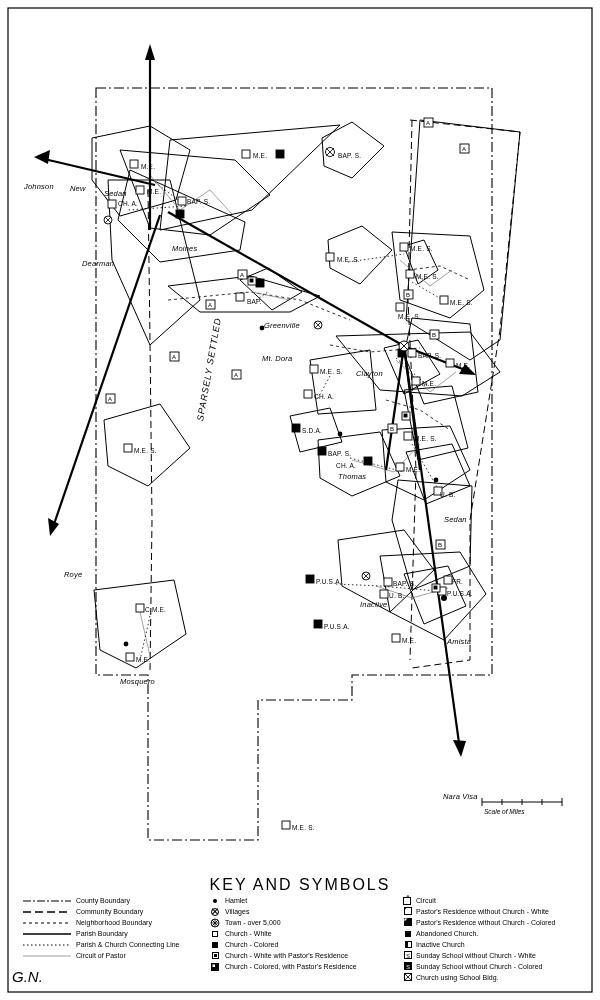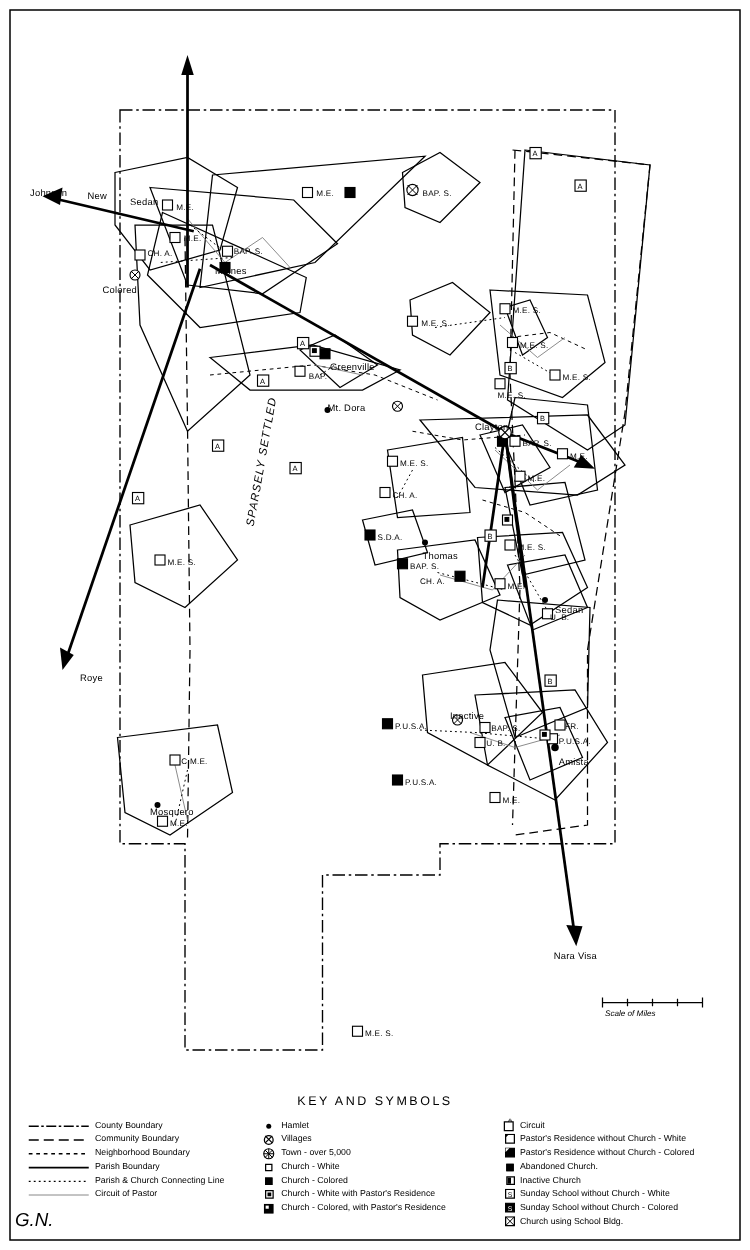--- a/index.html
+++ b/index.html
@@ -29,38 +29,40 @@
   }
   .map-label {
     position: absolute;
     font-family: "Liberation Sans", sans-serif;
     font-size: 7px;
     letter-spacing: 0.2px;
     white-space: nowrap;
     color: #000;
   }
   .place-label {
+    font-style: italic;
     font-size: 7.5px;
+    margin-top: 32px;
   }
   .sym-label {
     font-size: 6.5px;
   }
   .sparsely {
     position: absolute;
     font-size: 9px;
     letter-spacing: 1px;
     font-style: italic;
   }
   .key-title {
     position: absolute;
     left: 0;
     top: 876px;
     width: 600px;
     text-align: center;
-    font-size: 10px;
+    font-size: 16px;
     letter-spacing: 2px;
     font-weight: normal;
   }
   .key-col {
     position: absolute;
     font-size: 7px;
   }
   #key-left  { left: 22px;  top: 895px; width: 240px; }
   #key-right { left: 400px; top: 895px; width: 200px; }
   .key-row {
@@ -316,25 +318,25 @@
       <circle cx="436" cy="480" r="2.4" fill="#000"></circle>
       <circle cx="126" cy="644" r="2.4" fill="#000"></circle>
       <circle cx="262" cy="328" r="2.4" fill="#000"></circle>
     </g>
   </svg>
 
   <div>
     <div class="map-label place-label" style="left:24px;top:150px;">Johnson</div>
     <div class="map-label place-label" style="left:70px;top:152px;">New</div>
     <div class="map-label place-label" style="left:104px;top:157px;">Sedan</div>
-    <div class="map-label place-label" style="left:82px;top:227px;">Colored</div>
+    <div class="map-label place-label" style="left:82px;top:227px;">Dearman</div>
     <div class="map-label place-label" style="left:172px;top:212px;">Moines</div>
     <div class="map-label place-label" style="left:264px;top:289px;text-align:center;">Greenville</div>
     <div class="map-label place-label" style="left:262px;top:322px;">Mt. Dora</div>
-    <div class="map-label place-label" style="left:380px;top:337px;">Clayton</div>
+    <div class="map-label place-label" style="left:356px;top:337px;">Clayton</div>
     <div class="map-label place-label" style="left:338px;top:440px;">Thomas</div>
     <div class="map-label place-label" style="left:444px;top:483px;">Sedan</div>
     <div class="map-label place-label" style="left:360px;top:568px;">Inactive</div>
     <div class="map-label place-label" style="left:447px;top:605px;">Amista</div>
     <div class="map-label place-label" style="left:28px;top:538px;padding-left:36px;">Roye</div>
     <div class="map-label place-label" style="left:120px;top:645px;">Mosquero</div>
     <div class="map-label place-label" style="left:443px;top:760px;">Nara Visa</div>
   </div>
 
   <div>

